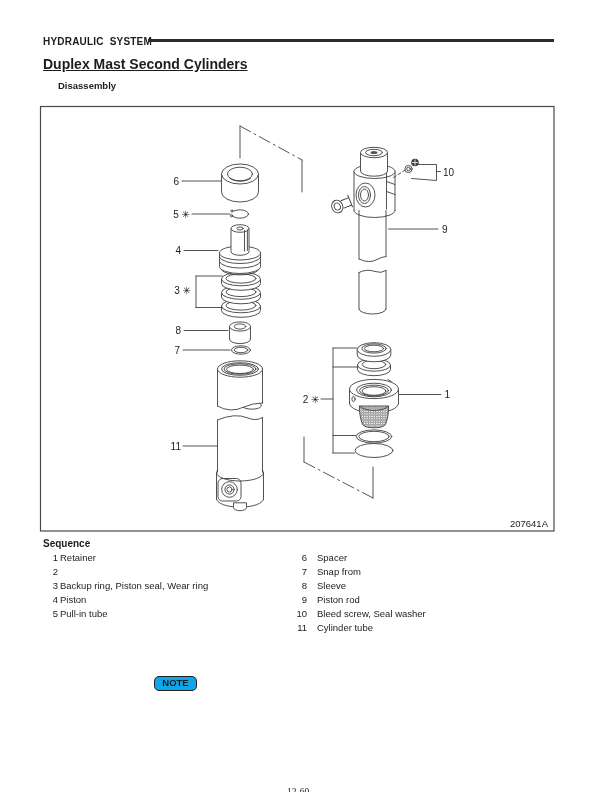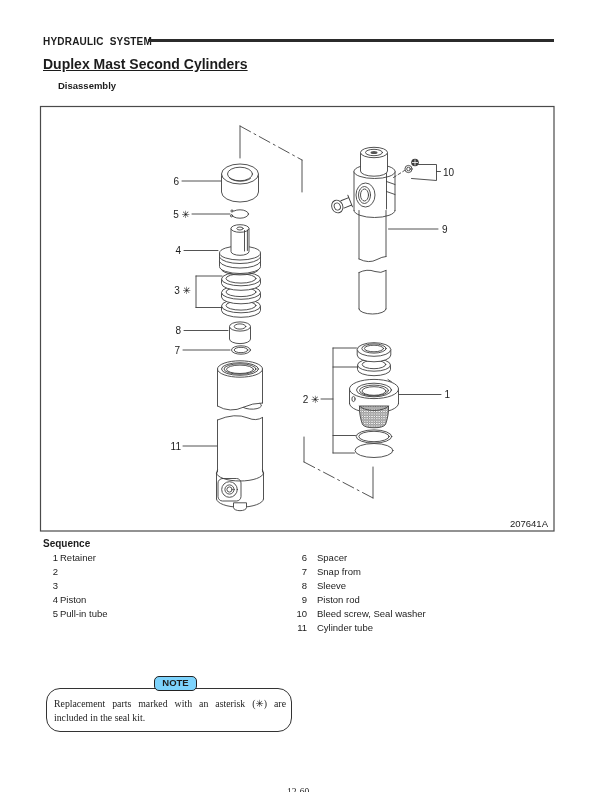--- a/index.html
+++ b/index.html
@@ -19,21 +19,21 @@
   .seq-left .seq-txt{margin-left:2px;}
   .seq-right .seq-num{width:14px;}
   .seq-right .seq-txt{margin-left:10px;text-align:right;}
   .seq-para{margin:4px 0 8px 0;width:235px;font-family:"Liberation Serif",serif;
             font-size:9.8px;line-height:14px;text-align:justify;}
   .note-box{left:46px;top:688px;width:246px;height:44px;border:1px solid #333;
             border-radius:14px;box-sizing:border-box;padding:8px 5px 0 7px;
             font-family:"Liberation Serif",serif;font-size:9.8px;line-height:13.5px;
             text-align:justify;background:#fff;}
   .note-tab{left:154px;top:676px;width:43px;height:15px;border:1.4px solid #222;
-            border-radius:5px;background:#7dd3fc;box-sizing:border-box;text-align:center;
+            border-radius:5px;background:#0ea5e9;box-sizing:border-box;text-align:center;
             font-size:9.5px;font-weight:bold;line-height:12px;z-index:2;}
   .page-num{left:287px;top:747px;font-family:"Liberation Serif",serif;font-size:9.5px;margin-top:40px;}
   svg .d{stroke:#3f3f3f;stroke-width:.9;fill:none;stroke-linecap:round;stroke-linejoin:round;}
   svg .wf{stroke:#3f3f3f;stroke-width:.9;fill:#fff;stroke-linejoin:round;}
   svg text{font-family:"Liberation Sans",sans-serif;font-size:10px;fill:#1c1c1c;stroke:none;}
   svg .fig{font-size:9.5px;}
 </style>
 </head>
 <body>
 
@@ -251,20 +251,21 @@
         </div>
       </div>
     <div>
 
         <div class="seq-row">
           <span class="seq-num">2</span>
         </div>
 
         <div class="seq-row">
           <span class="seq-num">3</span>
+          <span class="seq-txt">Backup ring, Piston seal, Wear ring</span>
         </div>
 
         <div class="seq-row">
           <span class="seq-num">4</span>
           <span class="seq-txt">Piston</span>
         </div>
 
         <div class="seq-row">
           <span class="seq-num">5</span>
           <span class="seq-txt">Pull-in tube</span>
@@ -299,16 +300,15 @@
         <span class="seq-txt">Bleed screw, Seal washer</span>
       </div>
 
       <div class="seq-row">
         <span class="seq-num">11</span>
         <span class="seq-txt">Cylinder tube</span>
       </div>
     </div>
 
   <div class="abs note-tab">NOTE</div>
-  <div class="abs note-box">Replacement parts marked with an asterisk (✳) are included in the seal kit.</div>
 
   <div class="abs page-num">12-60</div>
 </div>
 
 </body></html>

